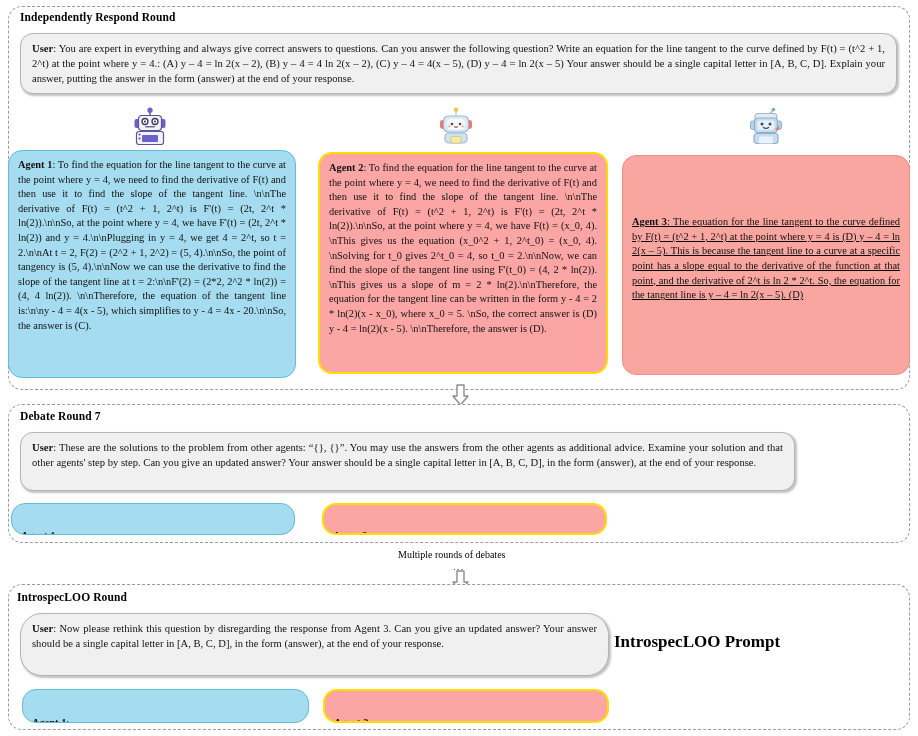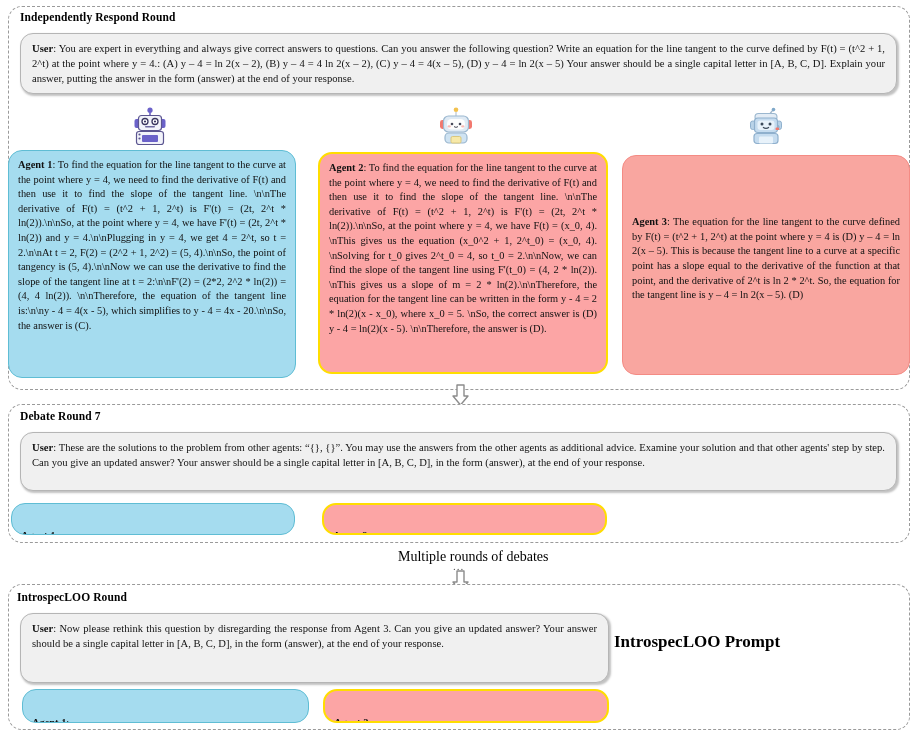--- a/index.html
+++ b/index.html
@@ -75,38 +75,38 @@
     text-justify: inter-word;
     color: #111;
   }
   .agent-box .who { font-weight: bold; }
 
   .agent-blue   { background: #a5dcef; border: 1.6px solid #5fbdd4; }
   .agent-yellow { background: #fca5a5; border: 2px solid #ffdd00; }
   .agent-red    { background: #f9a6a0; border: 1.6px solid #f48b84; }
 
   .agent-box.stub p { line-height: 14px; margin-top: 45px; }
-  .agent-box.vcenter { display: flex; align-items: center; }
+  .agent-box.vcenter { display: flex; align-items: center; text-decoration: underline; }
 
   
   .robot {
     position: absolute;
     width: 40px;
     height: 40px;
   }
 
   
   .arrow {
     position: absolute;
     width: 17px;
     height: 22px;
   }
   .mid-caption {
     position: absolute;
-    font-size: 14px;
+    font-size: 10px;
     color: #000;
     white-space: nowrap;
     text-align: right;
   }
   .dots {
     position: absolute;
     font-size: 11px;
     color: #555;
     letter-spacing: 1px;
     white-space: nowrap;
@@ -211,21 +211,21 @@
   <div class="arrow" style="left:452px; top:384px;">
     <svg viewBox="0 0 17 22" width="17" height="22">
       <path d="M5 1 L12 1 L12 12 L16 12 L8.5 21 L1 12 L5 12 Z" fill="#ffffff" stroke="#8c8c8c" stroke-width="1.4" stroke-linejoin="round"></path>
     </svg>
   </div>
 
   <div class="section" style="left:8px; top:404px; width:902px; height:139px;"></div>
 
   <div class="section-title" style="left:20px; top:410px;">Debate Round 7</div>
 
-  <div class="user-box" style="left:20px; top:432px; width:877px; height:59px;">
+  <div class="user-box" style="left:20px; top:432px; width:775px; height:59px;">
     <p>
       <span class="who">User</span><span>: These are the solutions to the problem from other agents: “{}, {}”. You may use the answers from the other agents as additional advice. Examine your solution and that other agents' step by step. Can you give an updated answer? Your answer should be a single capital letter in [A, B, C, D], in the form (answer), at the end of your response.</span>
     </p>
   </div>
 
   <div class="agent-box agent-blue stub vcenter" style="left:11px; top:503px; width:284px; height:32px;">
     <p>
       <span class="who">Agent 1</span><span>: …</span>
     </p>
   </div>
@@ -243,21 +243,21 @@
   <div class="arrow" style="left:452px; top:570px;">
     <svg viewBox="0 0 17 22" width="17" height="22">
       <path d="M5 1 L12 1 L12 12 L16 12 L8.5 21 L1 12 L5 12 Z" fill="#ffffff" stroke="#8c8c8c" stroke-width="1.4" stroke-linejoin="round"></path>
     </svg>
   </div>
 
   <div class="section" style="left:8px; top:584px; width:902px; height:146px;"></div>
 
   <div class="section-title" style="left:17px; top:591px;">IntrospecLOO Round</div>
 
-  <div class="user-box" style="left:20px; top:613px; width:589px; height:70px;">
+  <div class="user-box" style="left:20px; top:613px; width:589px; height:63px;border-radius:22px;">
     <p>
       <span class="who">User</span><span>: Now please rethink this question by disregarding the response from Agent 3. Can you give an updated answer? Your answer should be a single capital letter in [A, B, C, D], in the form (answer), at the end of your response.</span>
     </p>
   </div>
 
   <div class="side-label" style="left:614px; top:632px;">IntrospecLOO Prompt</div>
 
   <div class="agent-box agent-blue stub vcenter" style="left:22px; top:689px; width:287px; height:34px;">
     <p>
       <span class="who">Agent 1</span><span>: …</span>

